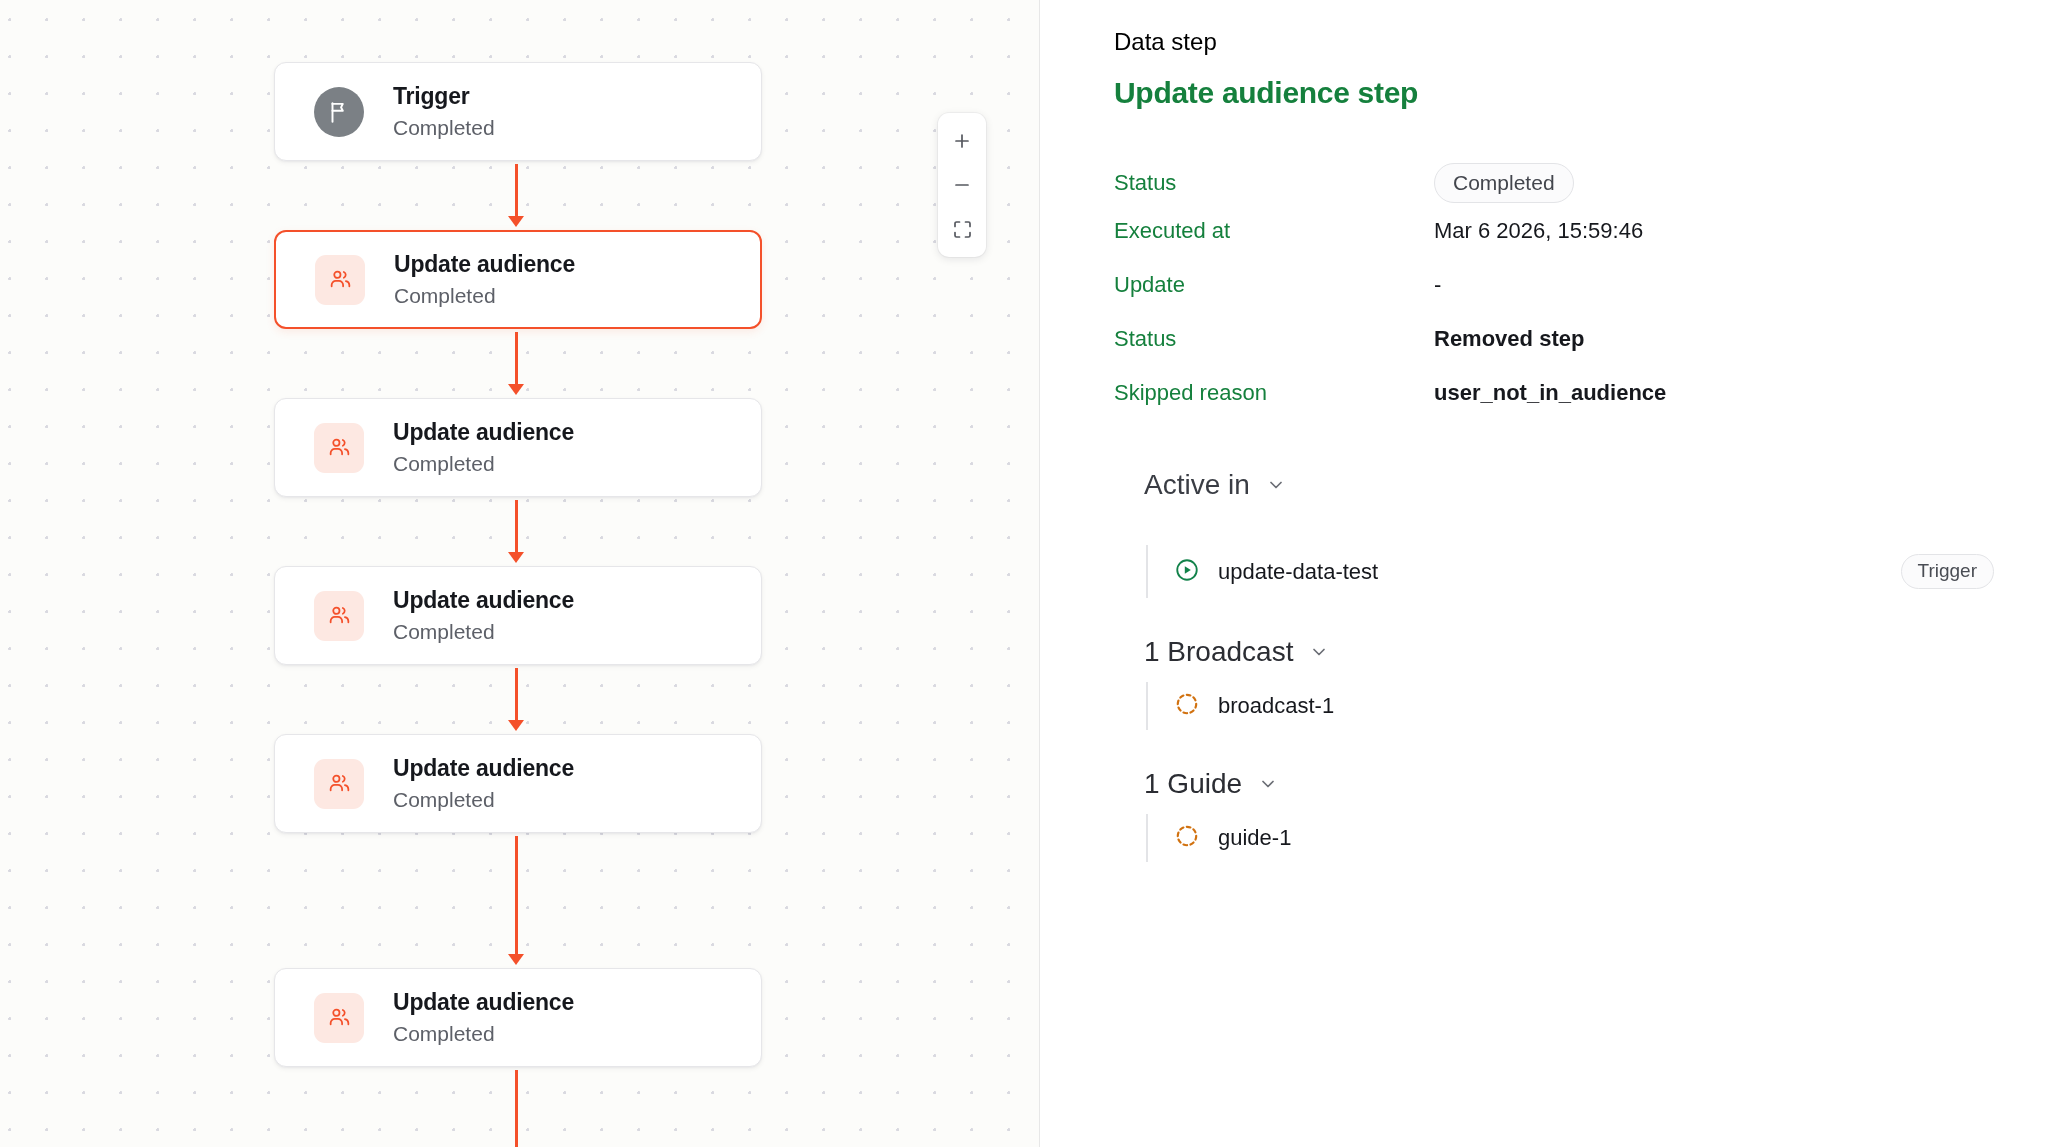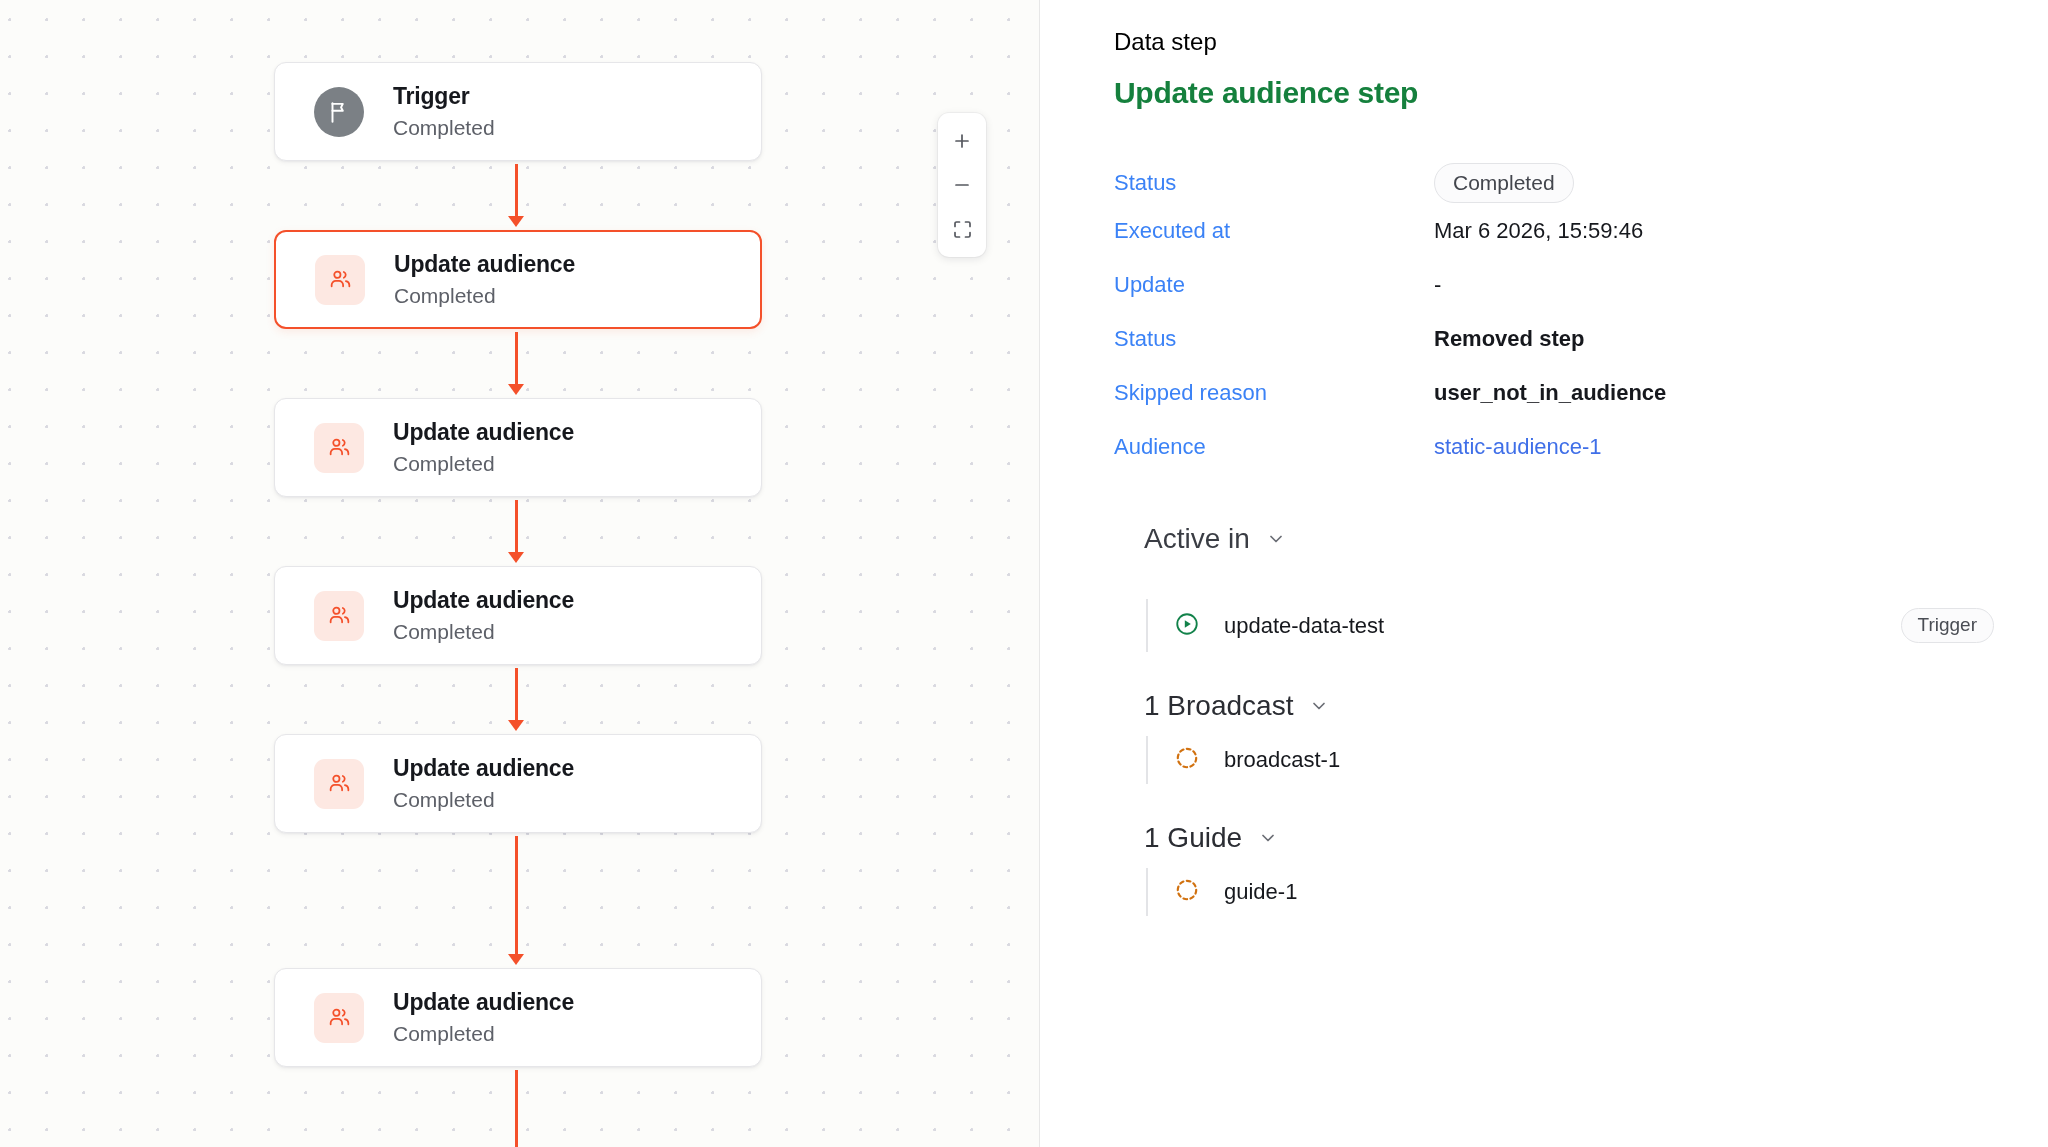--- a/index.html
+++ b/index.html
@@ -119,21 +119,21 @@
 
   .details { margin-top: 53px; }
   .detail-row {
     display: flex;
     align-items: baseline;
     min-height: 54px;
   }
   .detail-label {
     flex: 0 0 320px;
     font-size: 22px;
-    color: #3b82f6;
+    color: #15803d;
     line-height: 1.3;
   }
   .detail-value {
     font-size: 22px;
     color: #16181d;
     line-height: 1.3;
   }
   .detail-value.strong { font-weight: 600; }
   .detail-value.link { color: #3f6fe8; }
   .pill {
@@ -160,21 +160,21 @@
   .group-head.muted .ttl { color: #3a3d44; }
   .chev { display: inline-flex; color: #6b6e75; }
 
   .group-items { margin-top: 6px; }
   .item-row {
     display: flex;
     align-items: center;
     border-left: 2px solid #e3e4e7;
     padding: 9px 0 9px 26px;
     margin-left: 2px;
-    gap: 24px;
+    gap: 18px;
   }
   .item-label { font-size: 22px; color: #16181d; }
   .item-spacer { flex: 1 1 auto; }
   .item-badge {
     border: 1px solid #e3e4e7;
     border-radius: 999px;
     padding: 5px 16px 6px;
     font-size: 19px;
     color: #4a4d54;
     background: #fbfbfc;
@@ -322,24 +322,20 @@
           <div class="detail-label">Update</div>
           <div><span class="detail-value">-</span></div>
         </div>
         <div class="detail-row">
           <div class="detail-label">Status</div>
           <div><span class="detail-value strong">Removed step</span></div>
         </div>
         <div class="detail-row">
           <div class="detail-label">Skipped reason</div>
           <div><span class="detail-value strong">user_not_in_audience</span></div>
-        </div>
-        <div class="detail-row">
-          <div class="detail-label">Audience</div>
-          <div><span class="detail-value link">static-audience-1</span></div>
         </div>
       </div>
 
     <div class="active-in">
       <div class="group-head muted">
         <span class="ttl">Active in</span>
         <span class="chev">
           <svg width="20" height="20" viewBox="0 0 20 20" fill="none" stroke="currentColor" stroke-width="1.7" stroke-linecap="round" stroke-linejoin="round">
               <path d="M5 7.5l5 5 5-5"></path>
             </svg>

